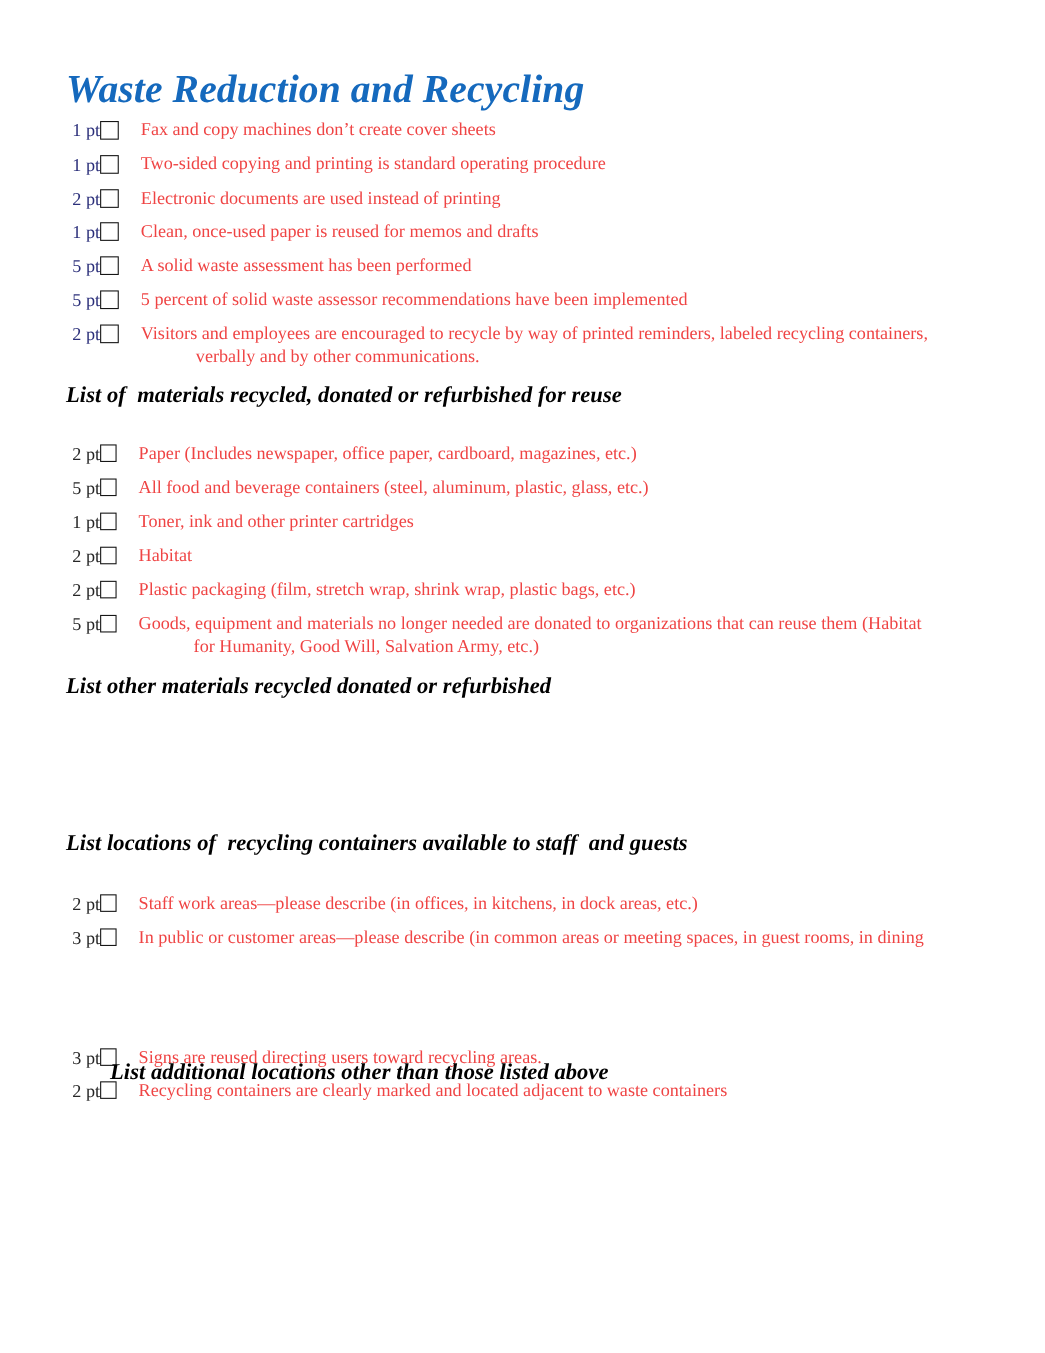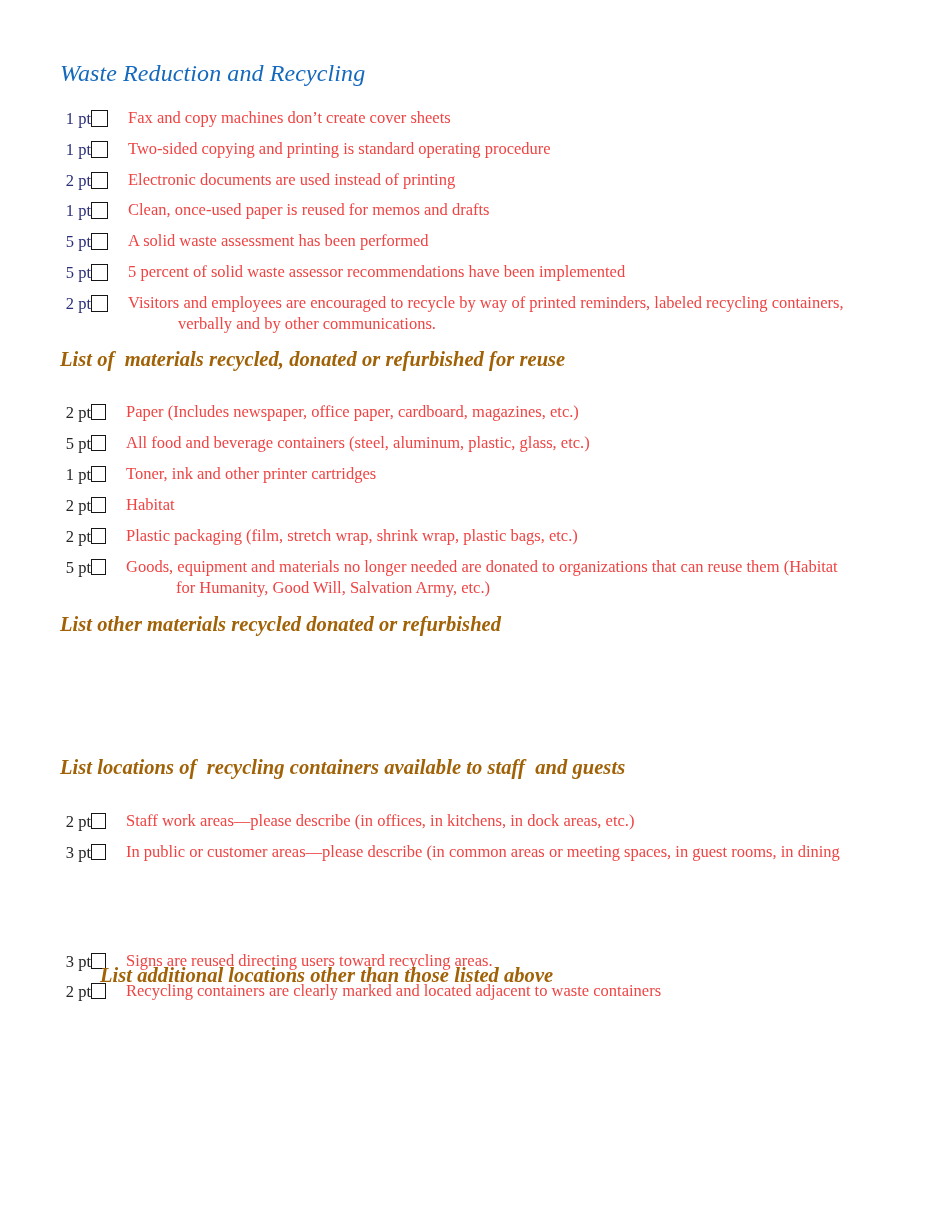--- a/index.html
+++ b/index.html
@@ -23,34 +23,34 @@
     height: 1230px;
     box-sizing: border-box;
     padding: 0;
   }
 
   
   .doc-title {
     position: absolute;
     left: 60px;
     top: 60px;
-    font-size: 24px;
-    font-weight: normal;
+    font-size: 36px;
+    font-weight: bold;
     font-style: italic;
     color: #1569bd;
     letter-spacing: 0.1px;
     white-space: pre;
   }
   .section-heading {
     position: absolute;
     left: 60px;
     font-size: 20.5px;
     font-weight: bold;
     font-style: italic;
-    color: #a16207;
+    color: #000000;
     white-space: pre;
     letter-spacing: 0.05px;
   }
 
   
   .row {
     position: absolute;
     left: 57px;
     display: flex;
     align-items: flex-start;

